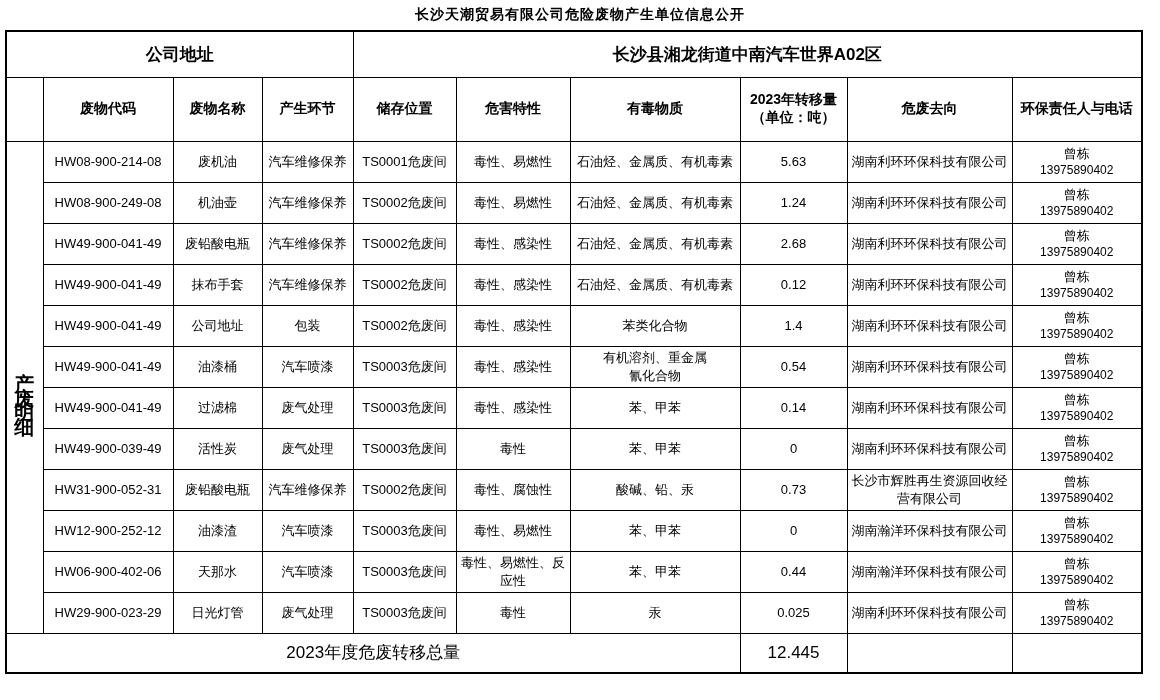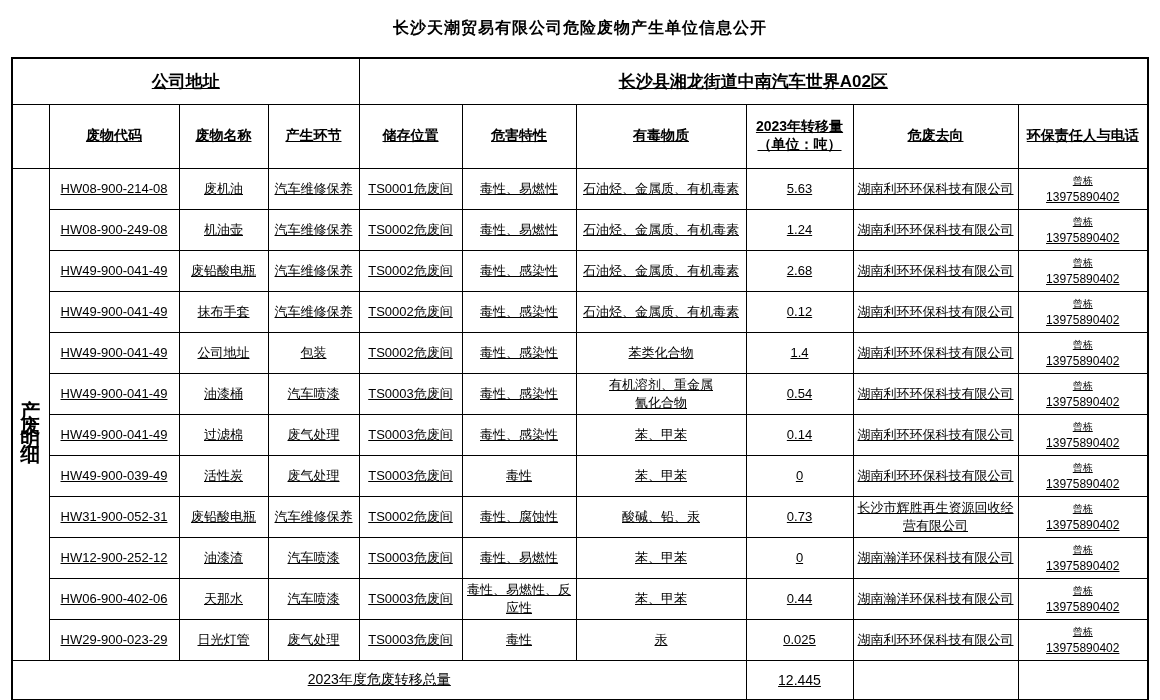--- a/index.html
+++ b/index.html
@@ -7,52 +7,51 @@
   .page {
     position: relative;
     width: 1160px;
     height: 700px;
     background: #fff;
     color: #000;
     font-family: "Liberation Sans", "DejaVu Sans", sans-serif;
     overflow: hidden;
   }
   .title {
-    height: 57px;
+    height: 30px;
     display: flex;
     align-items: center;
     justify-content: center;
-    font-size: 16px;
+    font-size: 14px;
     font-weight: bold;
     letter-spacing: 1px;
   }
   table.main {
     border-collapse: collapse;
     table-layout: fixed;
     width: 1137px;
-    margin-left: 11px;
+    margin-left: 5px;
     border: 2px solid #000;
-    text-decoration: underline;
   }
   table.main td {
     border: 1px solid #000;
     text-align: center;
     vertical-align: middle;
     padding: 2px 3px;
     font-size: 13px;
     overflow: hidden;
   }
   tr.row-a td { height: 46px; font-size: 17px; font-weight: bold; }
   tr.row-b td { height: 64px; font-size: 14px; font-weight: bold; }
   tbody.data-rows td { height: 41px; }
-  tr.row-total td { height: 40px; font-size: 14px; }
+  tr.row-total td { height: 40px; font-size: 17px; }
   .pre { white-space: pre-line; }
   .code { font-size: 14.5px; font-family: "Liberation Sans", sans-serif; }
   .num  { font-size: 15px; font-family: "Liberation Sans", sans-serif; }
-  .contact-name { font-size: 10px; line-height: 17px; }
+  .contact-name { font-size: 13px; line-height: 17px; }
   .contact-phone { font-size: 12px; line-height: 17px; font-family: "Liberation Sans", sans-serif; }
   .vlabel-inner {
     display: inline-block;
     writing-mode: vertical-lr;
     text-orientation: upright;
     font-size: 20px;
     font-weight: bold;
     letter-spacing: 15px;
     line-height: 1;
   }

